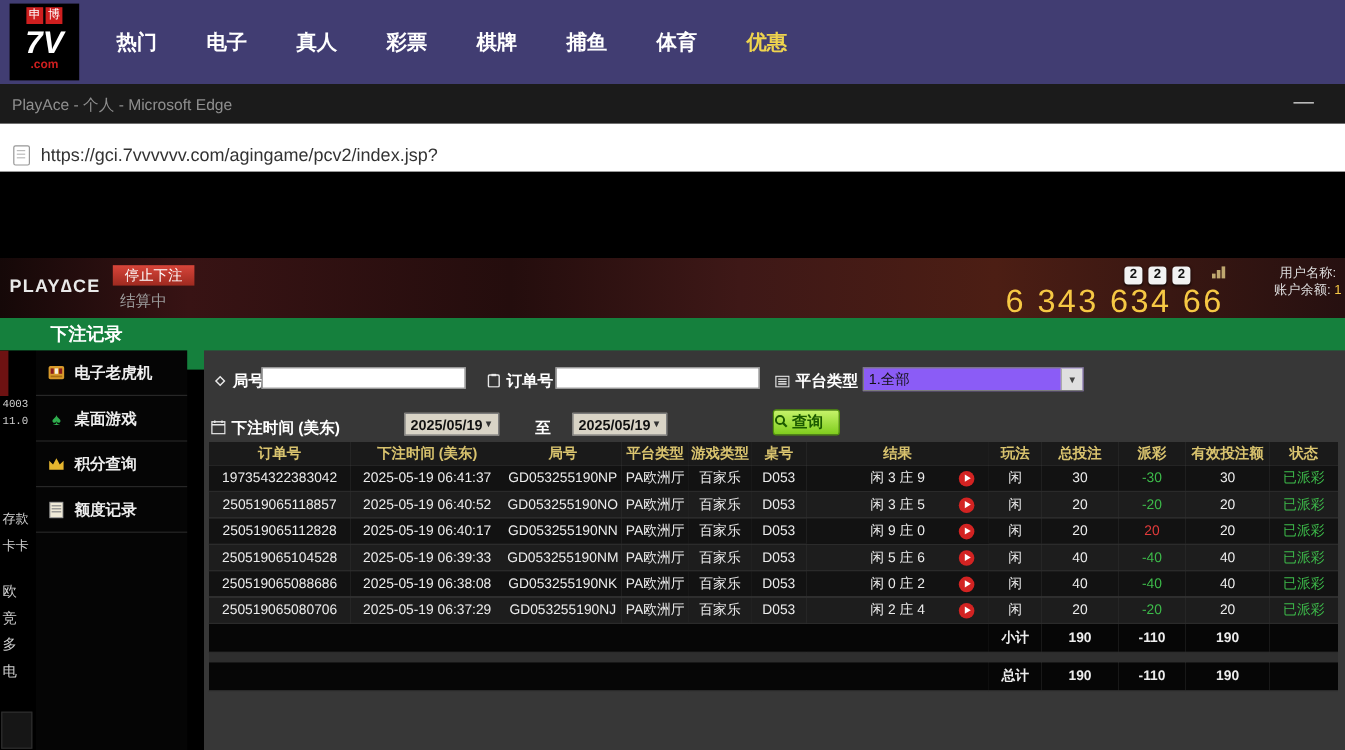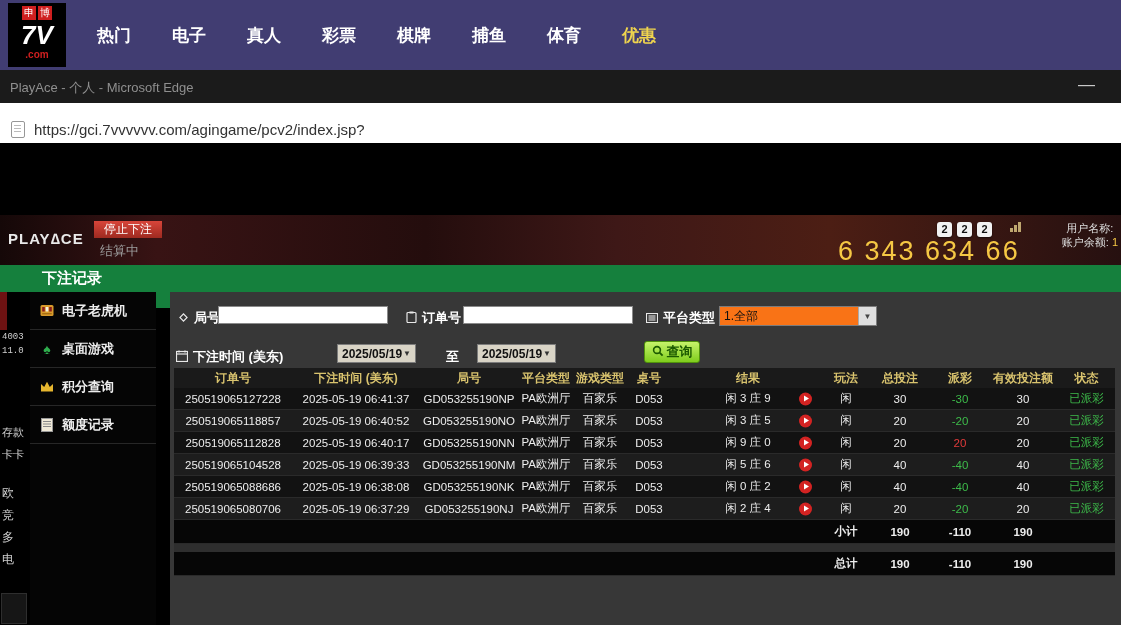--- a/index.html
+++ b/index.html
@@ -72,33 +72,33 @@
      border-left:8px solid #7d6b48;border-top:8px solid transparent;border-bottom:8px solid transparent;}
   .spade{color:#2fae4e;font-size:14px;line-height:14px;}
 
   
   .content{position:absolute;top:292px;left:170px;width:951px;height:333px;background:#373737;}
   .flabel{position:absolute;color:#fff;font-size:13px;font-weight:bold;display:flex;align-items:center;gap:5px;white-space:nowrap;}
   .finput{position:absolute;height:16px;background:#fff;border:1px solid #8a8a8a;font-size:12px;padding:0 3px;color:#222;}
   .l-round{left:8px;top:17px;} .i-round{left:48px;top:14px;width:162px;}
   .l-order{left:236px;top:17px;} .i-order{left:293px;top:14px;width:162px;}
   .l-platform{left:476px;top:17px;}
-  .selectbox{position:absolute;left:549px;top:14px;width:158px;height:20px;background:#f97316;border:1px solid #7c7c7c;
+  .selectbox{position:absolute;left:549px;top:14px;width:184px;height:20px;background:#8b5cf6;border:1px solid #7c7c7c;
      display:flex;align-items:center;box-sizing:border-box;cursor:pointer;}
   .sel-text{flex:1;padding-left:4px;font-size:12px;color:#111;}
   .sel-arrow{width:17px;height:100%;background:#dfdfdf;border-left:1px solid #aaa;display:flex;align-items:center;
      justify-content:center;font-size:8px;color:#444;}
   .l-time{left:6px;top:56px;}
   .datefield{position:absolute;width:79px;height:19px;background:#d9d4c6;border:1px solid #7c7c7c;box-sizing:border-box;
      display:flex;align-items:center;justify-content:space-between;padding:0 4px;font-size:12px;font-weight:bold;color:#111;cursor:pointer;}
   .d-from{left:167px;top:52px;} .lbl-to{left:276px;top:56px;} .d-to{left:307px;top:52px;}
   .caret{font-size:8px;color:#333;}
   .btn-query{position:absolute;left:474px;top:49px;width:56px;height:22px;background:linear-gradient(#c6f36a,#7fcd1d);
      border:1px solid #51930b;border-radius:3px;color:#1c5a00;font-weight:bold;font-size:13px;
-     display:flex;align-items:center;justify-content:center;gap:3px;cursor:pointer;padding:0;}
+     display:flex;align-items:center;justify-content:flex-start;gap:3px;cursor:pointer;padding:0;}
 
   
   .bet-table{position:absolute;top:76px;left:4px;width:941px;border-collapse:collapse;table-layout:fixed;}
   .bet-table th{background:#1a1a1a;color:#d9c36e;height:20px;font-size:12px;font-weight:bold;padding:0;white-space:nowrap;overflow:hidden;}
   .bet-table th:nth-child(1){width:118px;} .bet-table th:nth-child(2){width:128px;}
   .bet-table th:nth-child(3){width:98px;}  .bet-table th:nth-child(4){width:56px;}
   .bet-table th:nth-child(5){width:52px;}  .bet-table th:nth-child(6){width:46px;}
   .bet-table th:nth-child(7){width:152px;} .bet-table th:nth-child(8){width:44px;}
   .bet-table th:nth-child(9){width:64px;}  .bet-table th:nth-child(10){width:56px;}
   .bet-table th:nth-child(11){width:70px;} .bet-table th:nth-child(12){width:57px;}
@@ -303,21 +303,21 @@
             <th>结果</th>
             <th>玩法</th>
             <th>总投注</th>
             <th>派彩</th>
             <th>有效投注额</th>
             <th>状态</th>
           </tr>
       </thead>
       <tbody>
           <tr>
-            <td>250519065127228</td>
+            <td>197354322383042</td>
             <td>2025-05-19 06:41:37</td>
             <td>GD053255190NP</td>
             <td>PA欧洲厅</td>
             <td>百家乐</td>
             <td>D053</td>
             <td class="result-cell"><span>闲 3 庄 9</span><span class="play-icon"></span></td>
             <td>闲</td>
             <td>30</td>
             <td class="neg">-30</td>
             <td>30</td>

